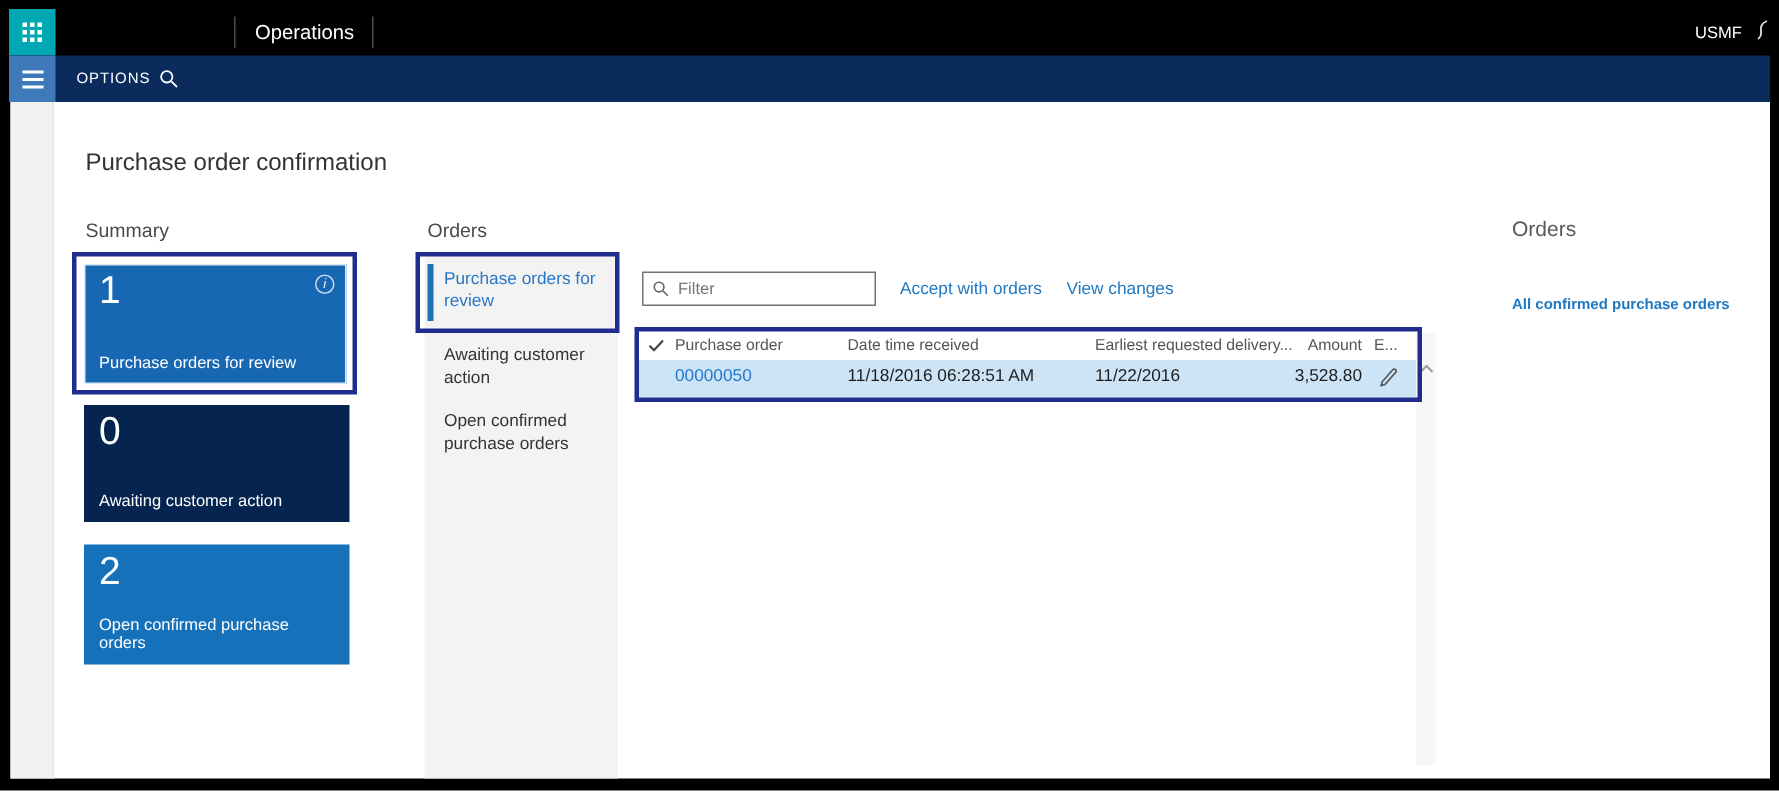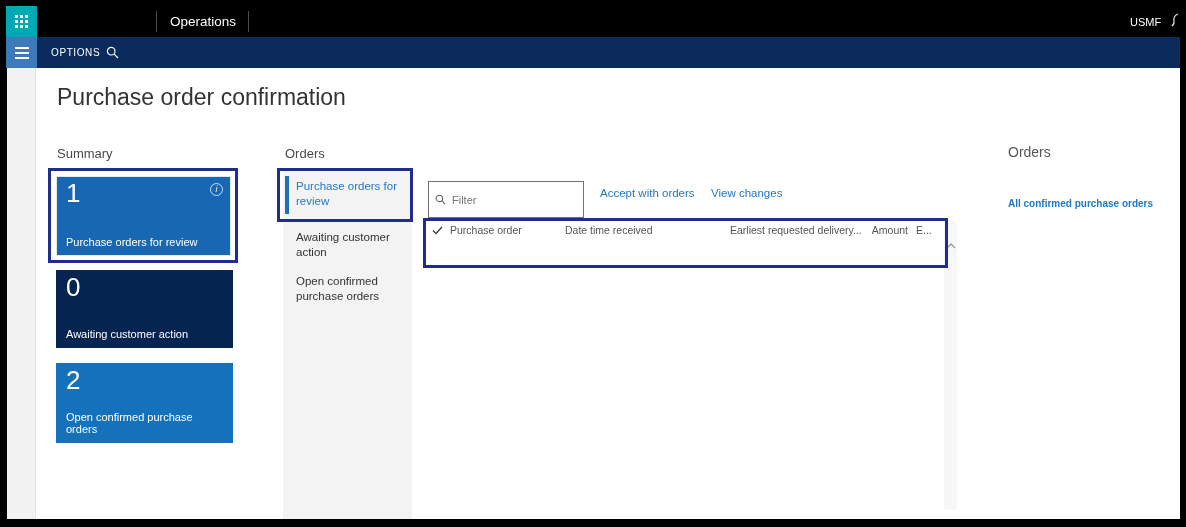--- a/index.html
+++ b/index.html
@@ -27,21 +27,21 @@
   .hamburger{ position:absolute; left:6px; top:37px; width:31px; height:31px; background:#3e79b9;
     display:flex; flex-direction:column; align-items:center; justify-content:center; gap:3px; cursor:pointer;}
   .hamburger i{ width:14px; height:2px; background:#fff; display:block;}
   .options{ position:absolute; left:51px; top:37px; height:31px; display:flex; align-items:center;
     color:#fff; font-size:10px; letter-spacing:.6px; cursor:pointer;}
   .nav-search{ position:absolute; left:106px; top:46px; cursor:pointer;}
   
   .canvas{ position:absolute; left:7px; top:68px; width:1173px; height:451px; background:#fff;}
   .left-strip{ position:absolute; left:7px; top:68px; width:29px; height:451px; background:#f2f2f2;
     border-right:1px solid #e4e4e4;}
-  .page-title{ position:absolute; left:57px; top:84px; font-size:23px; font-weight:300; color:#333;}
+  .page-title{ position:absolute; left:57px; top:100px; font-size:16px; font-weight:300; color:#333;}
   .vendor-select{ position:absolute; left:57px; top:116px; width:114px; height:22px; background:#fff;
     border:1px solid #8c8c8c; display:flex; align-items:center; padding:0 6px; font-size:11px; color:#333; cursor:pointer;}
   .vendor-select .chev{ margin-left:auto; }
   .section-heading{ position:absolute; font-size:13px; color:#4a4a4a; font-weight:400;}
   .h-summary{ left:57px; top:146px;}
   .h-orders{ left:285px; top:146px;}
   .h-links{ left:1008px; top:144px; font-size:14px; color:#595959; font-weight:300;}
   
   .annotation{ position:absolute; border:3px solid #212c8f; pointer-events:none;}
   .ann-tile{ left:48px; top:168px; width:190px; height:95px;}
@@ -59,21 +59,21 @@
     border-radius:50%; font-size:9px; line-height:11px; text-align:center; color:rgba(255,255,255,.9); font-style:italic;}
   .info-icon::after{ content:"i"; }
   
   .orders-col{ position:absolute; left:283px; top:168px; width:129px; height:351px; background:#f3f3f3;}
   .order-item{ position:absolute; cursor:pointer; font-size:11.5px; line-height:15px;}
   .oi1{ left:296px; top:179px; width:102px; color:#2878c8;}
   .oi1-bar{ position:absolute; left:285px; top:176px; width:4px; height:38px; background:#1f6fb5;}
   .oi2{ left:296px; top:230px; width:102px; color:#333;}
   .oi3{ left:296px; top:274px; width:102px; color:#333;}
   
-  .filter-box{ position:absolute; left:428px; top:181px; width:156px; height:37px; border:1px solid #727272;
+  .filter-box{ position:absolute; left:428px; top:181px; width:156px; height:23px; border:1px solid #727272;
     background:#fff; display:flex; align-items:center; padding-left:6px;}
   .filter-box input{ border:none; outline:none; font-size:11px; color:#333; width:118px; margin-left:6px;
     font-family:"Liberation Sans", sans-serif; background:transparent;}
   .filter-box input::placeholder{ color:#767676;}
   .action-link{ position:absolute; top:187px; font-size:11.5px; color:#2079c3; cursor:pointer;}
   .al1{ left:600px;} .al2{ left:711px;}
   .grid-header{ position:absolute; top:224px; font-size:10.5px; color:#555;}
   .gh-check{ left:432px; top:226px; color:#444; cursor:pointer;}
   .gh0{ left:450px;} .gh1{ left:565px;} .gh2{ left:730px;}
   .gh3{ left:852px; width:56px; text-align:right;} .gh4{ left:916px;}
@@ -178,20 +178,31 @@
     <svg width="11" height="9" viewBox="0 0 11 9">
         <polyline points="1,4.5 4,7.5 10,1" fill="none" stroke="#444" stroke-width="1.5"></polyline>
       </svg>
   </span>
   <span class="grid-header gh0">Purchase order</span>
   <span class="grid-header gh1">Date time received</span>
   <span class="grid-header gh2">Earliest requested delivery...</span>
   <span class="grid-header gh3">Amount</span>
   <span class="grid-header gh4">E...</span>
 
+  <div class="grid-row">
+    <span class="cell c-po">00000050</span>
+    <span class="cell c-date">11/18/2016 06:28:51 AM</span>
+    <span class="cell c-del">11/22/2016</span>
+    <span class="cell c-amt">3,528.80</span>
+    <span class="c-edit">
+      <svg width="14" height="15" viewBox="0 0 14 15">
+          <path d="M3.5 10.5 L10.5 2.5 Q11.5 1.5 12.5 2.5 Q13.3 3.4 12.3 4.4 L5.3 12.3 L2.8 13 Z" fill="none" stroke="#555" stroke-width="1.1"></path>
+        </svg>
+    </span>
+  </div>
   <div class="scroll-strip"></div>
   <span class="scroll-up">
     <svg width="10" height="6" viewBox="0 0 10 6">
         <polyline points="1,5 5,1 9,5" fill="none" stroke="#9a9a9a" stroke-width="1.4"></polyline>
       </svg>
   </span>
 
   <div class="annotation ann-tile"></div>
   <div class="annotation ann-order-item"></div>
   <div class="annotation ann-grid"></div>

